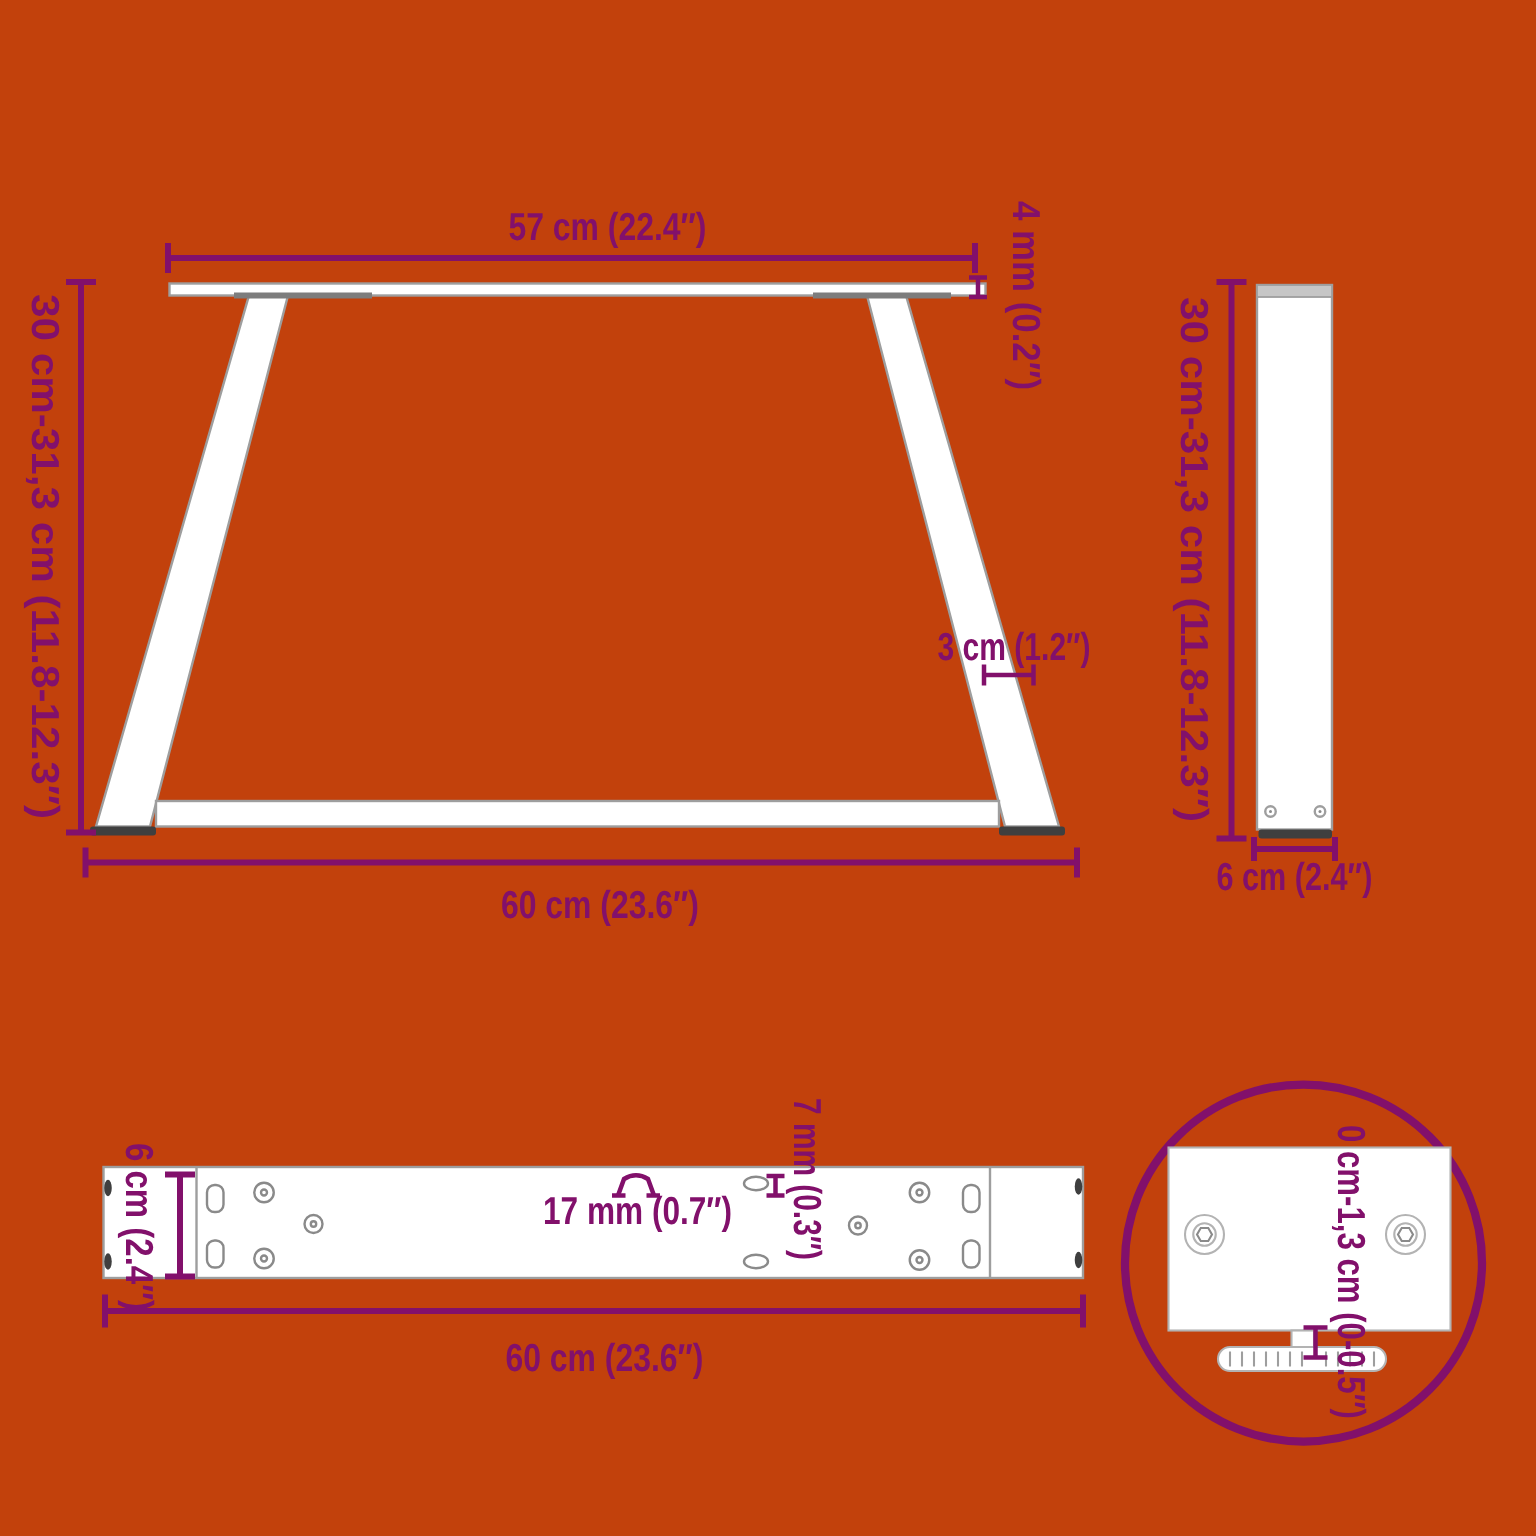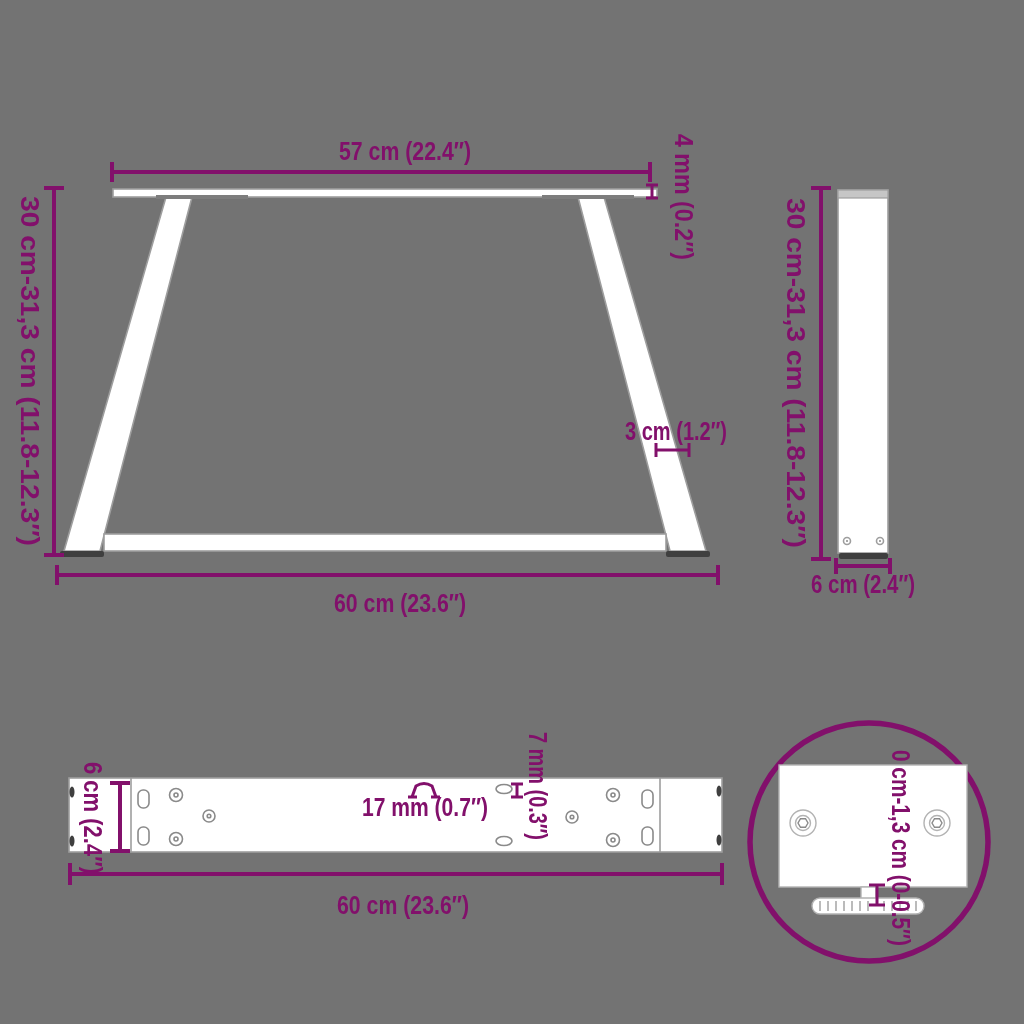--- a/index.html
+++ b/index.html
@@ -1,17 +1,17 @@
 <!DOCTYPE html>
 <html style="--accent: #82106B;"><head>
 <meta charset="utf-8">
 <style>
   :root { --accent:#82106B; }
   html,body { margin:0; padding:0; background:#ffffff; }
-  .stage { position:relative; width:1024px; height:1024px; background:#737373; overflow:hidden; }
+  .stage { position:relative; width:1024px; height:1024px; background:#c2410c; overflow:hidden; }
   svg { position:absolute; left:0; top:0; }
   .outline      { stroke:#9e9e9e; fill:#ffffff; stroke-width:1.6; }
   .outline-nf   { stroke:#9e9e9e; fill:none;    stroke-width:1.6; }
   .outline-lt   { stroke:#b3b3b3; fill:#ffffff; stroke-width:1.4; }
   .hole         { stroke:#8a8a8a; fill:#ffffff; stroke-width:1.6; }
   .hole-dark    { fill:#3f3f3f; stroke:none; }
   .dark-part    { fill:#3f3f3f; stroke:none; }
   .bracket-part { fill:#7d7d7d; stroke:none; }
   .cap          { fill:#c6c6c6; stroke:#9e9e9e; stroke-width:1.2; }
   .dim          { stroke:var(--accent); stroke-width:4; fill:none; }

